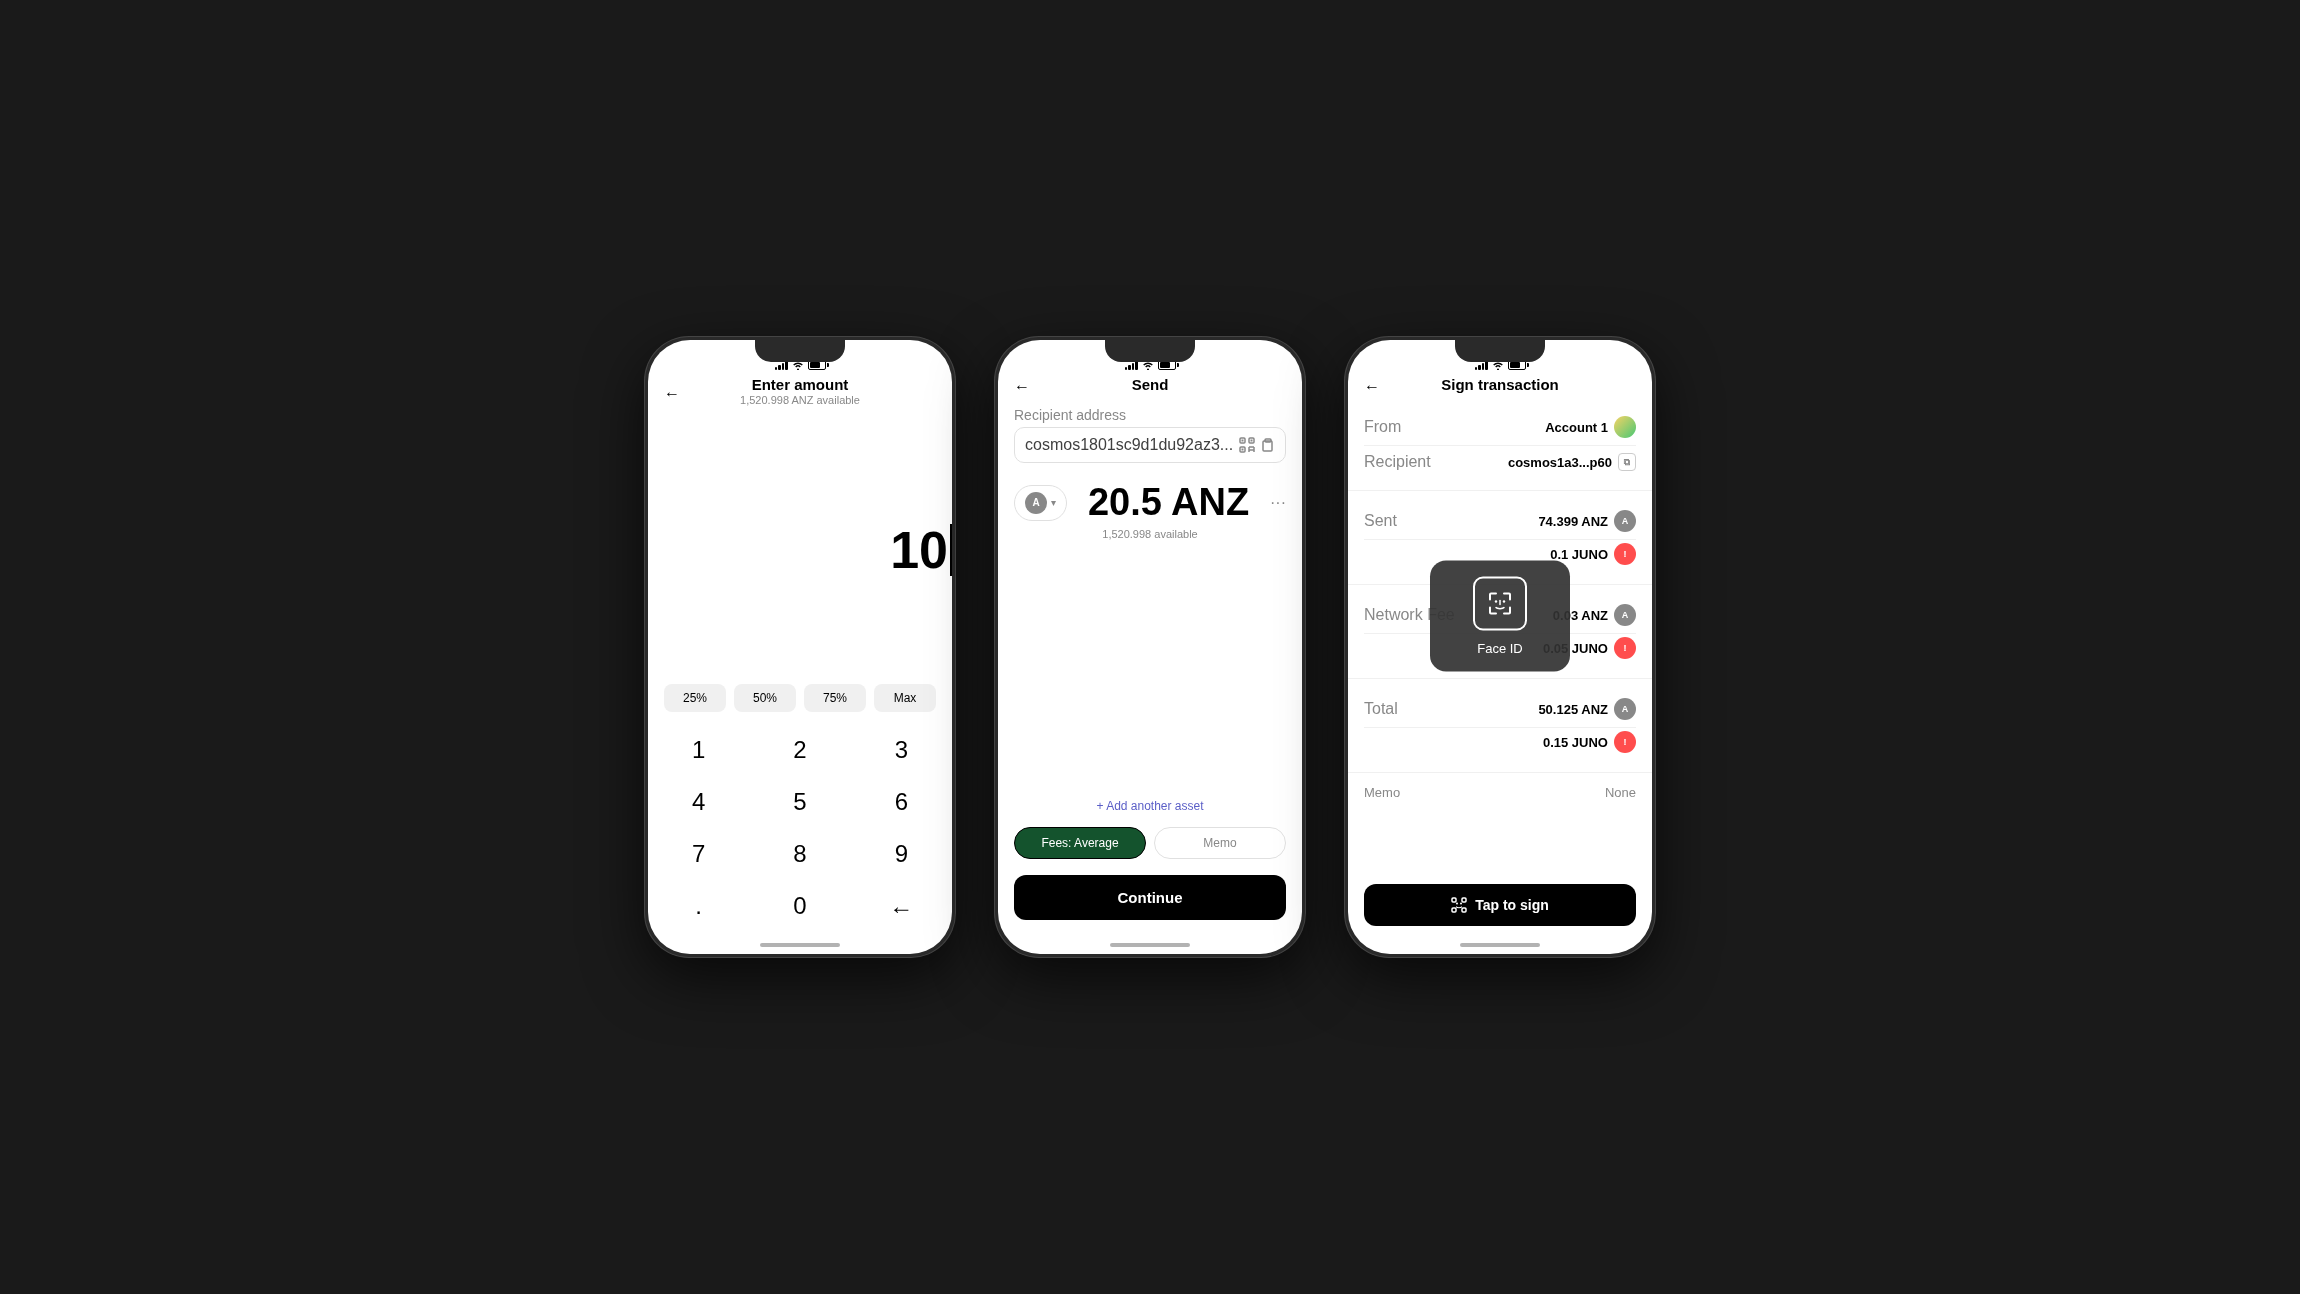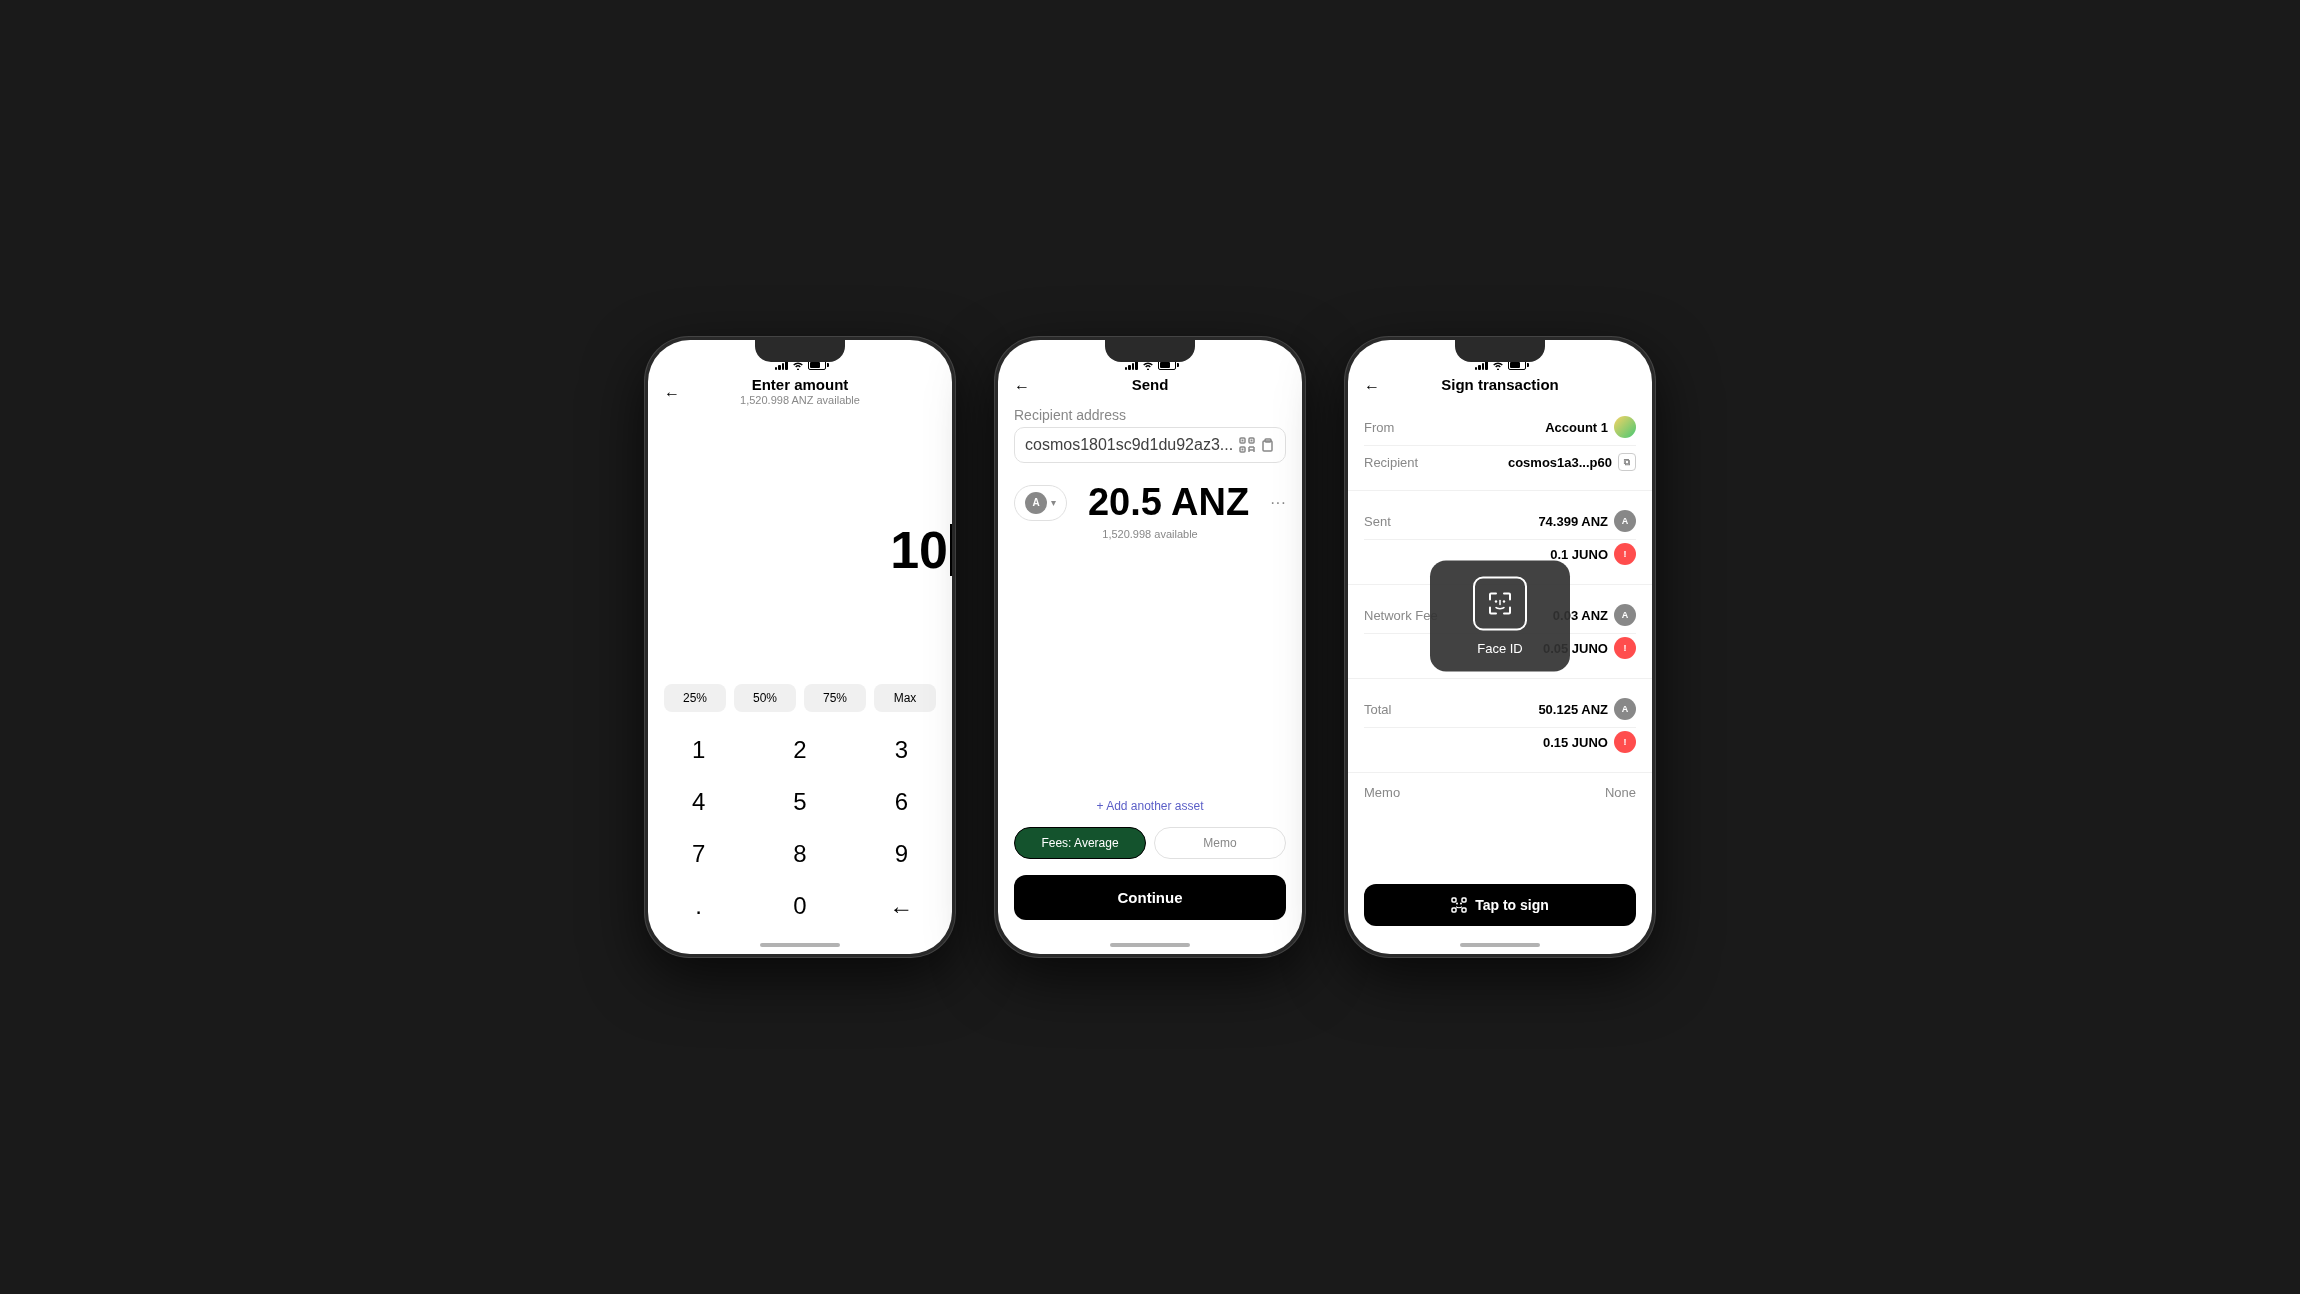--- a/index.html
+++ b/index.html
@@ -397,21 +397,21 @@
       justify-content: space-between;
       padding: 7px 0;
       border-bottom: 1px solid #f0f0f0;
     }
 
     .sign-row:last-child {
       border-bottom: none;
     }
 
     .sign-label {
-      font-size: 13px;
+      font-size: 16px;
       color: #888;
     }
 
     .sign-value {
       font-size: 13px;
       font-weight: 600;
       color: #000;
       display: flex;
       align-items: center;
       gap: 6px;

